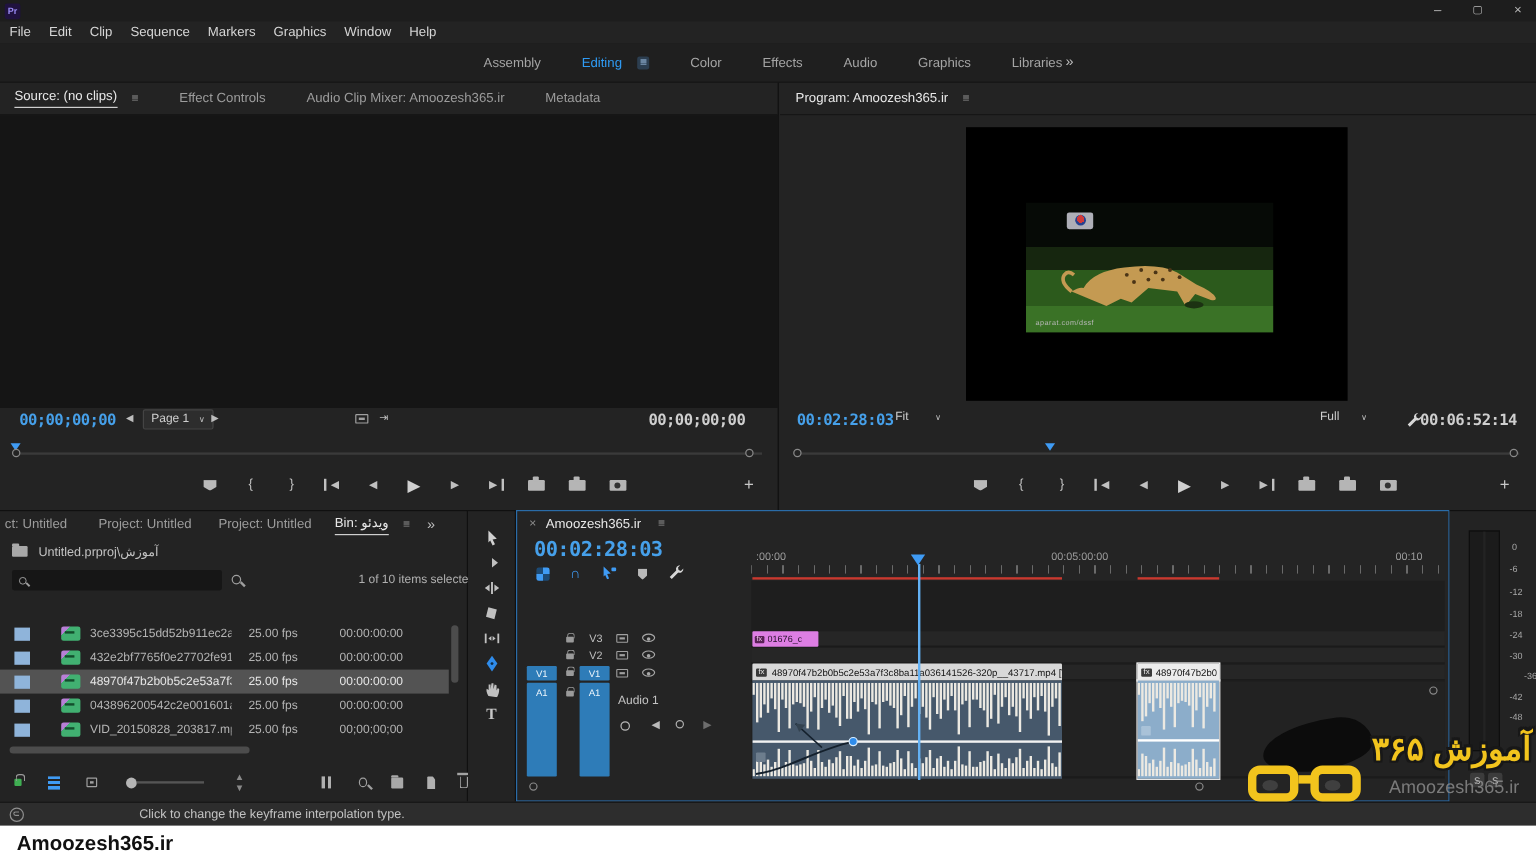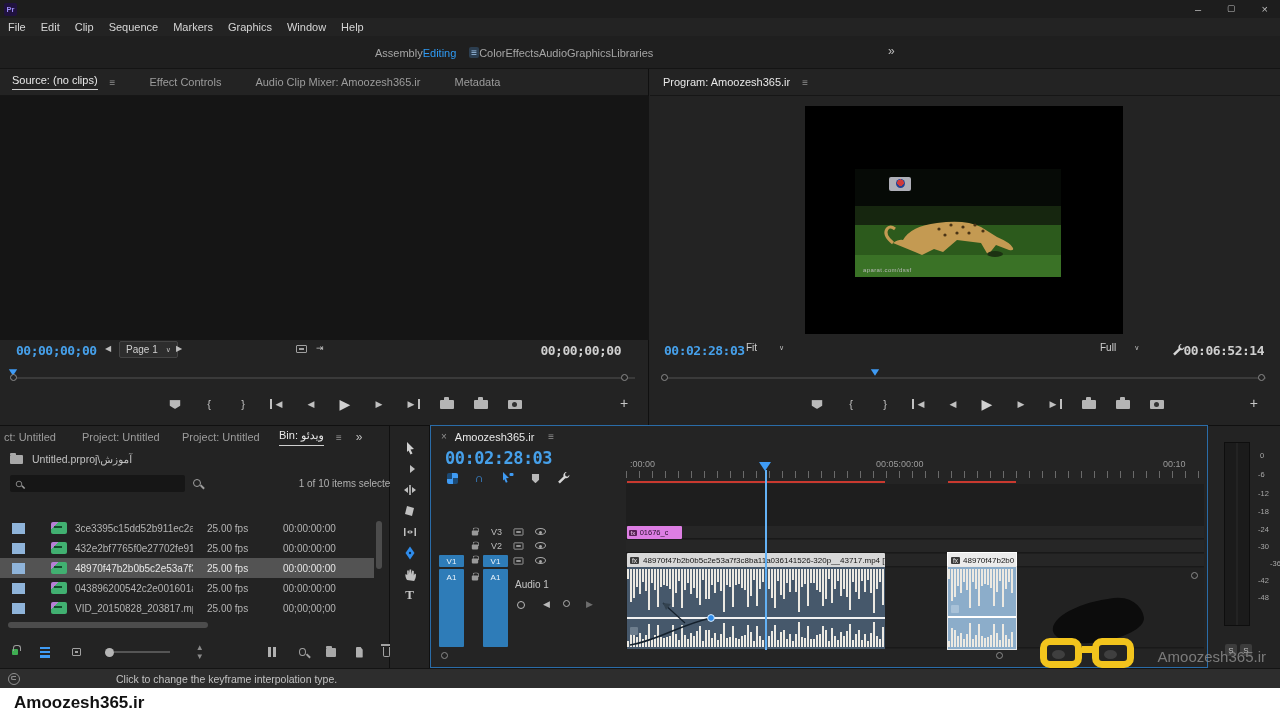--- a/index.html
+++ b/index.html
@@ -80,21 +80,21 @@
   <span>Edit</span>
   <span>Clip</span>
   <span>Sequence</span>
   <span>Markers</span>
   <span>Graphics</span>
   <span>Window</span>
   <span>Help</span>
 </div>
 
 <div class="abs" style="left:0;top:36px;width:1280px;height:33px;background:#1f1f1f;border-bottom:1px solid #141414">
-  <div class="flex" style="position:absolute;left:375px;top:0;height:33px;">
+  <div class="flex" style="position:absolute;left:403px;top:0;height:33px;gap:34px">
     <span class="ws-tab">Assembly</span>
     <span class="flex" style="gap:7px">
       <span class="ws-tab active">Editing</span>
       <span class="hamb" style="background:#2c3e50;padding:0 2px;border-radius:2px;color:#9fc3e8">≡</span>
     </span>
     <span class="ws-tab">Color</span>
     <span class="ws-tab">Effects</span>
     <span class="ws-tab">Audio</span>
     <span class="ws-tab">Graphics</span>
     <span class="ws-tab">Libraries</span>
@@ -705,14 +705,15 @@
 
 <div class="abs" style="left:1012px;top:596px;width:268px;height:92px;z-index:50;pointer-events:none">
   <div style="position:absolute;left:40px;top:4px;width:92px;height:42px;background:#0c0c0c;border-radius:70% 30% 55% 45%/60% 55% 45% 40%;transform:rotate(-7deg)"></div>
   <div style="position:absolute;left:28px;top:40px;width:110px;height:34px">
     <span style="position:absolute;left:0;top:2px;width:42px;height:30px;border:7px solid #f2c41d;border-radius:10px;background:#242424"></span>
     <span style="position:absolute;left:52px;top:2px;width:42px;height:30px;border:7px solid #f2c41d;border-radius:10px;background:#242424"></span>
     <span style="position:absolute;left:42px;top:10px;width:12px;height:7px;background:#f2c41d"></span>
     <span style="position:absolute;left:12px;top:14px;width:13px;height:9px;border-radius:50%;background:#3f3f3f"></span>
     <span style="position:absolute;left:64px;top:14px;width:13px;height:9px;border-radius:50%;background:#3f3f3f"></span>
   </div>
+  <div style="position:absolute;right:4px;top:12px;direction:rtl;font-size:27px;font-weight:bold;color:#f2c41d;text-shadow:-2px 0 0 #181818,2px 0 0 #181818,0 -2px 0 #181818,0 2px 0 #181818,-2px -2px 0 #181818,2px 2px 0 #181818,-2px 2px 0 #181818,2px -2px 0 #181818">آموزش ۳۶۵</div>
   <div style="position:absolute;right:14px;top:52px;font-size:15px;color:#8a8a8a;opacity:.85">Amoozesh365.ir</div>
 </div>
 
 </body></html>

